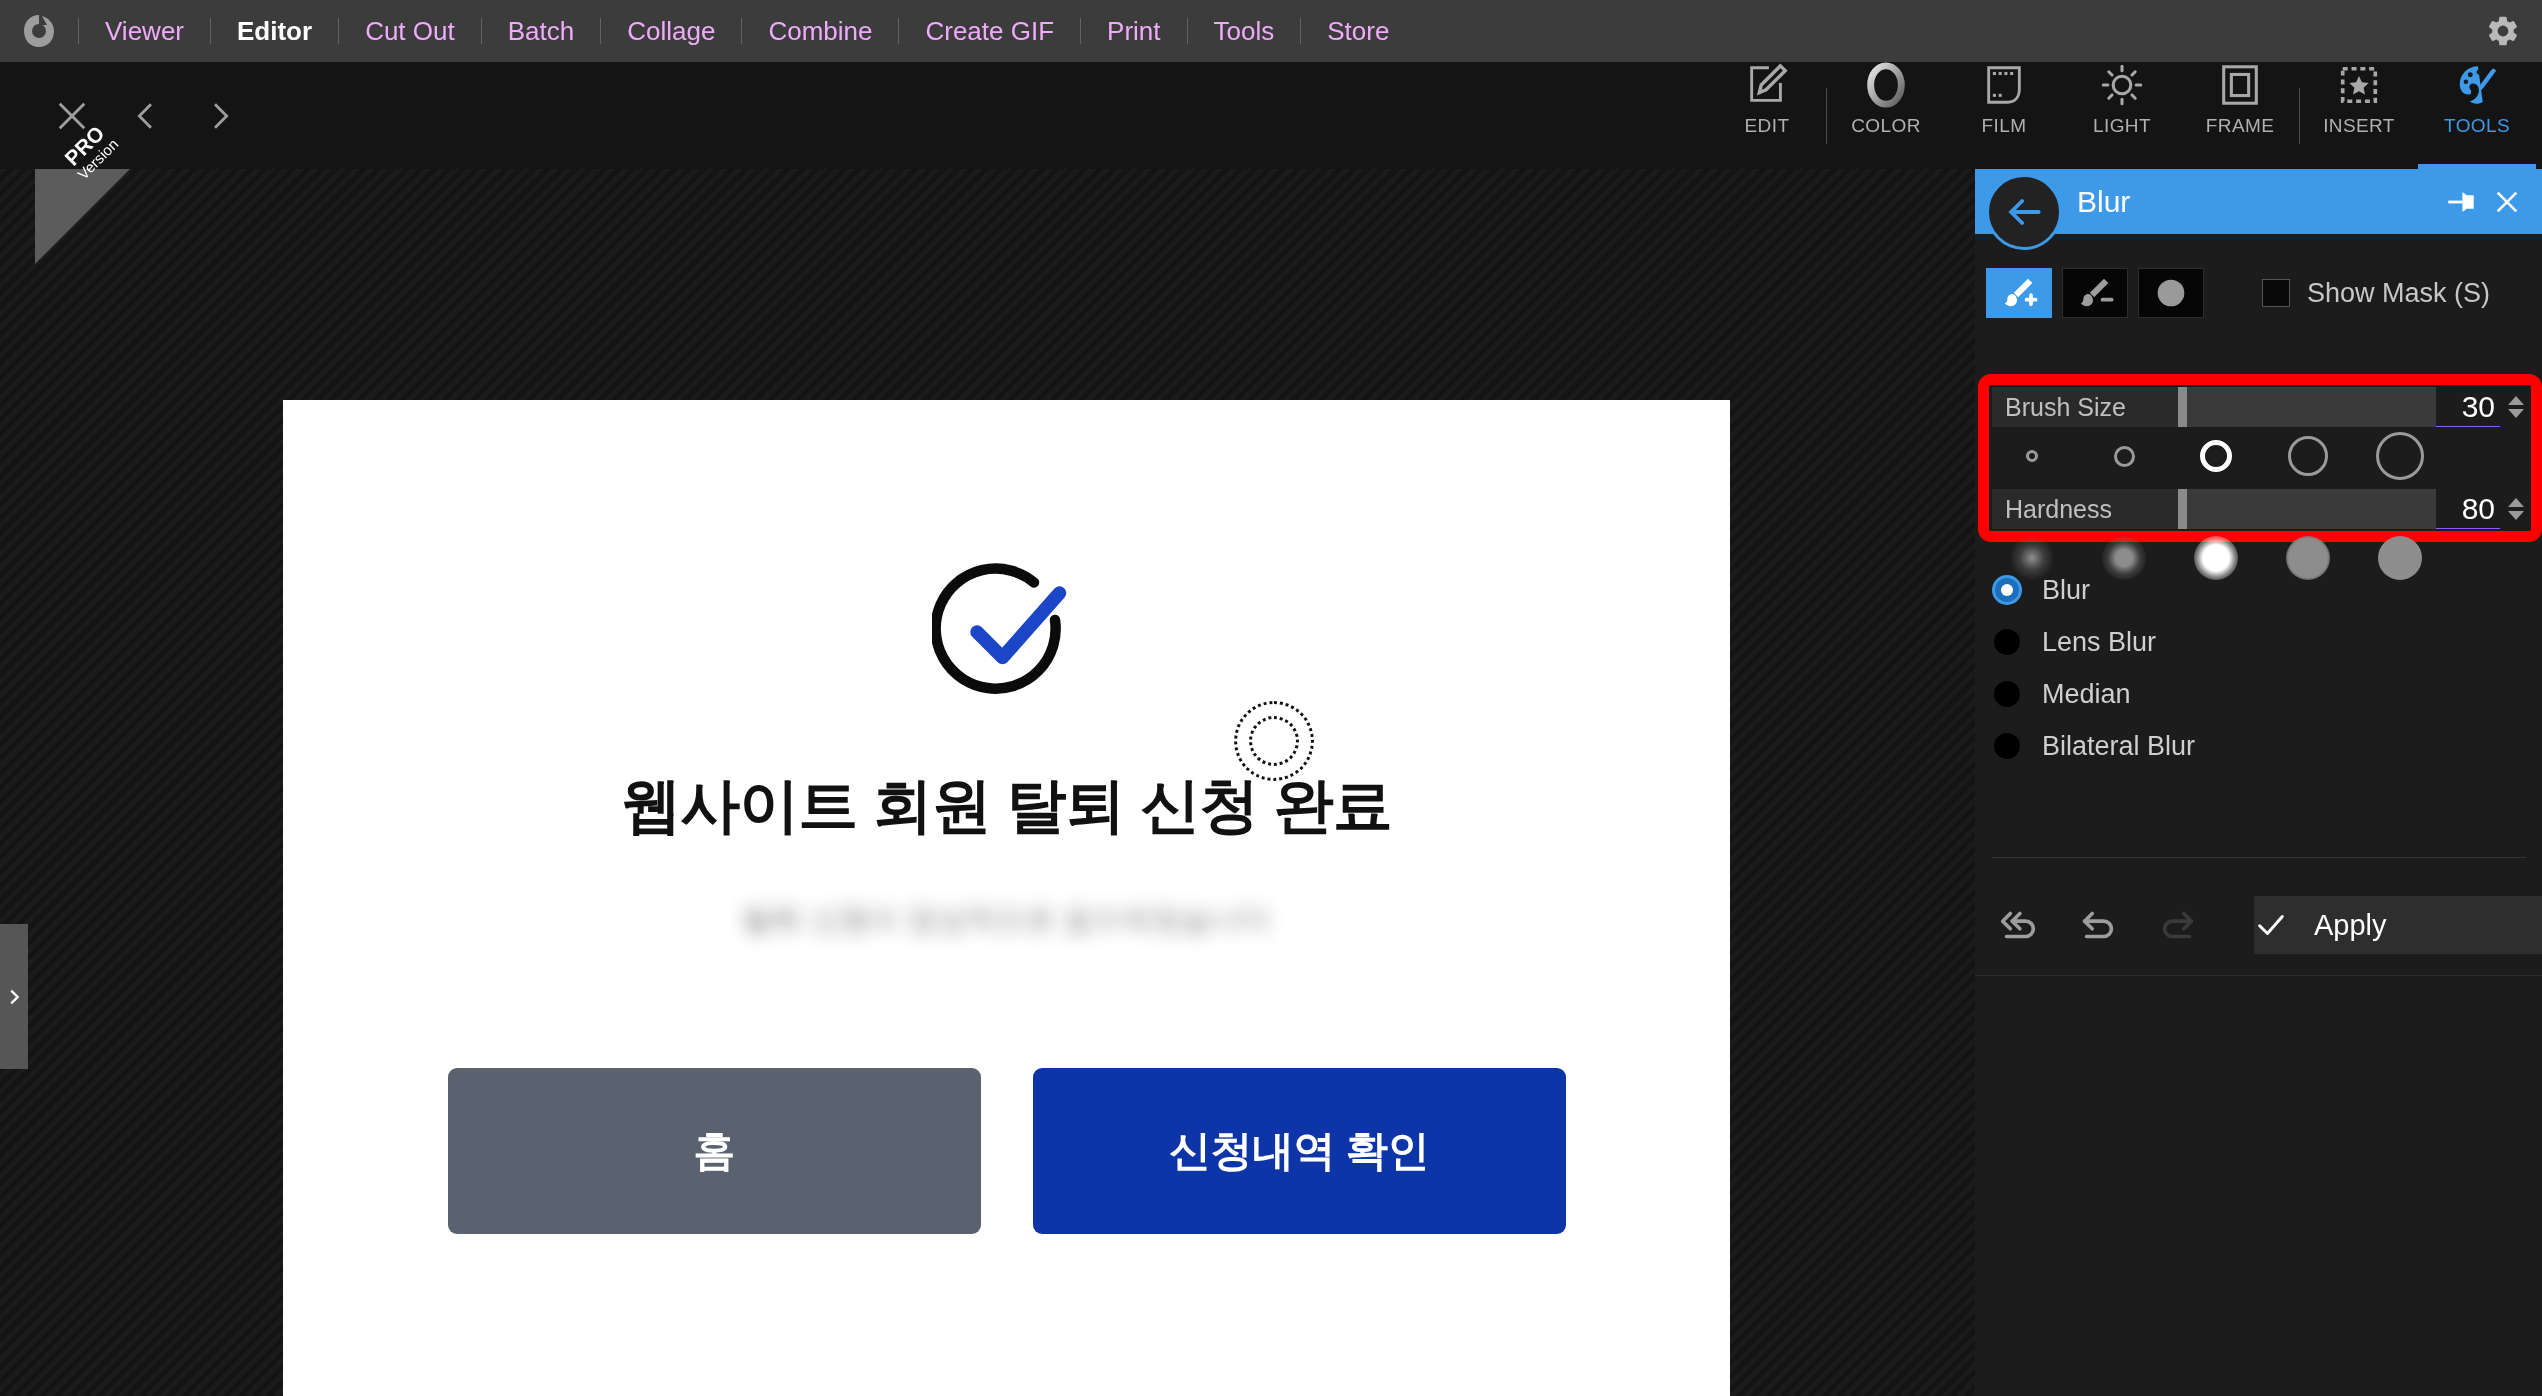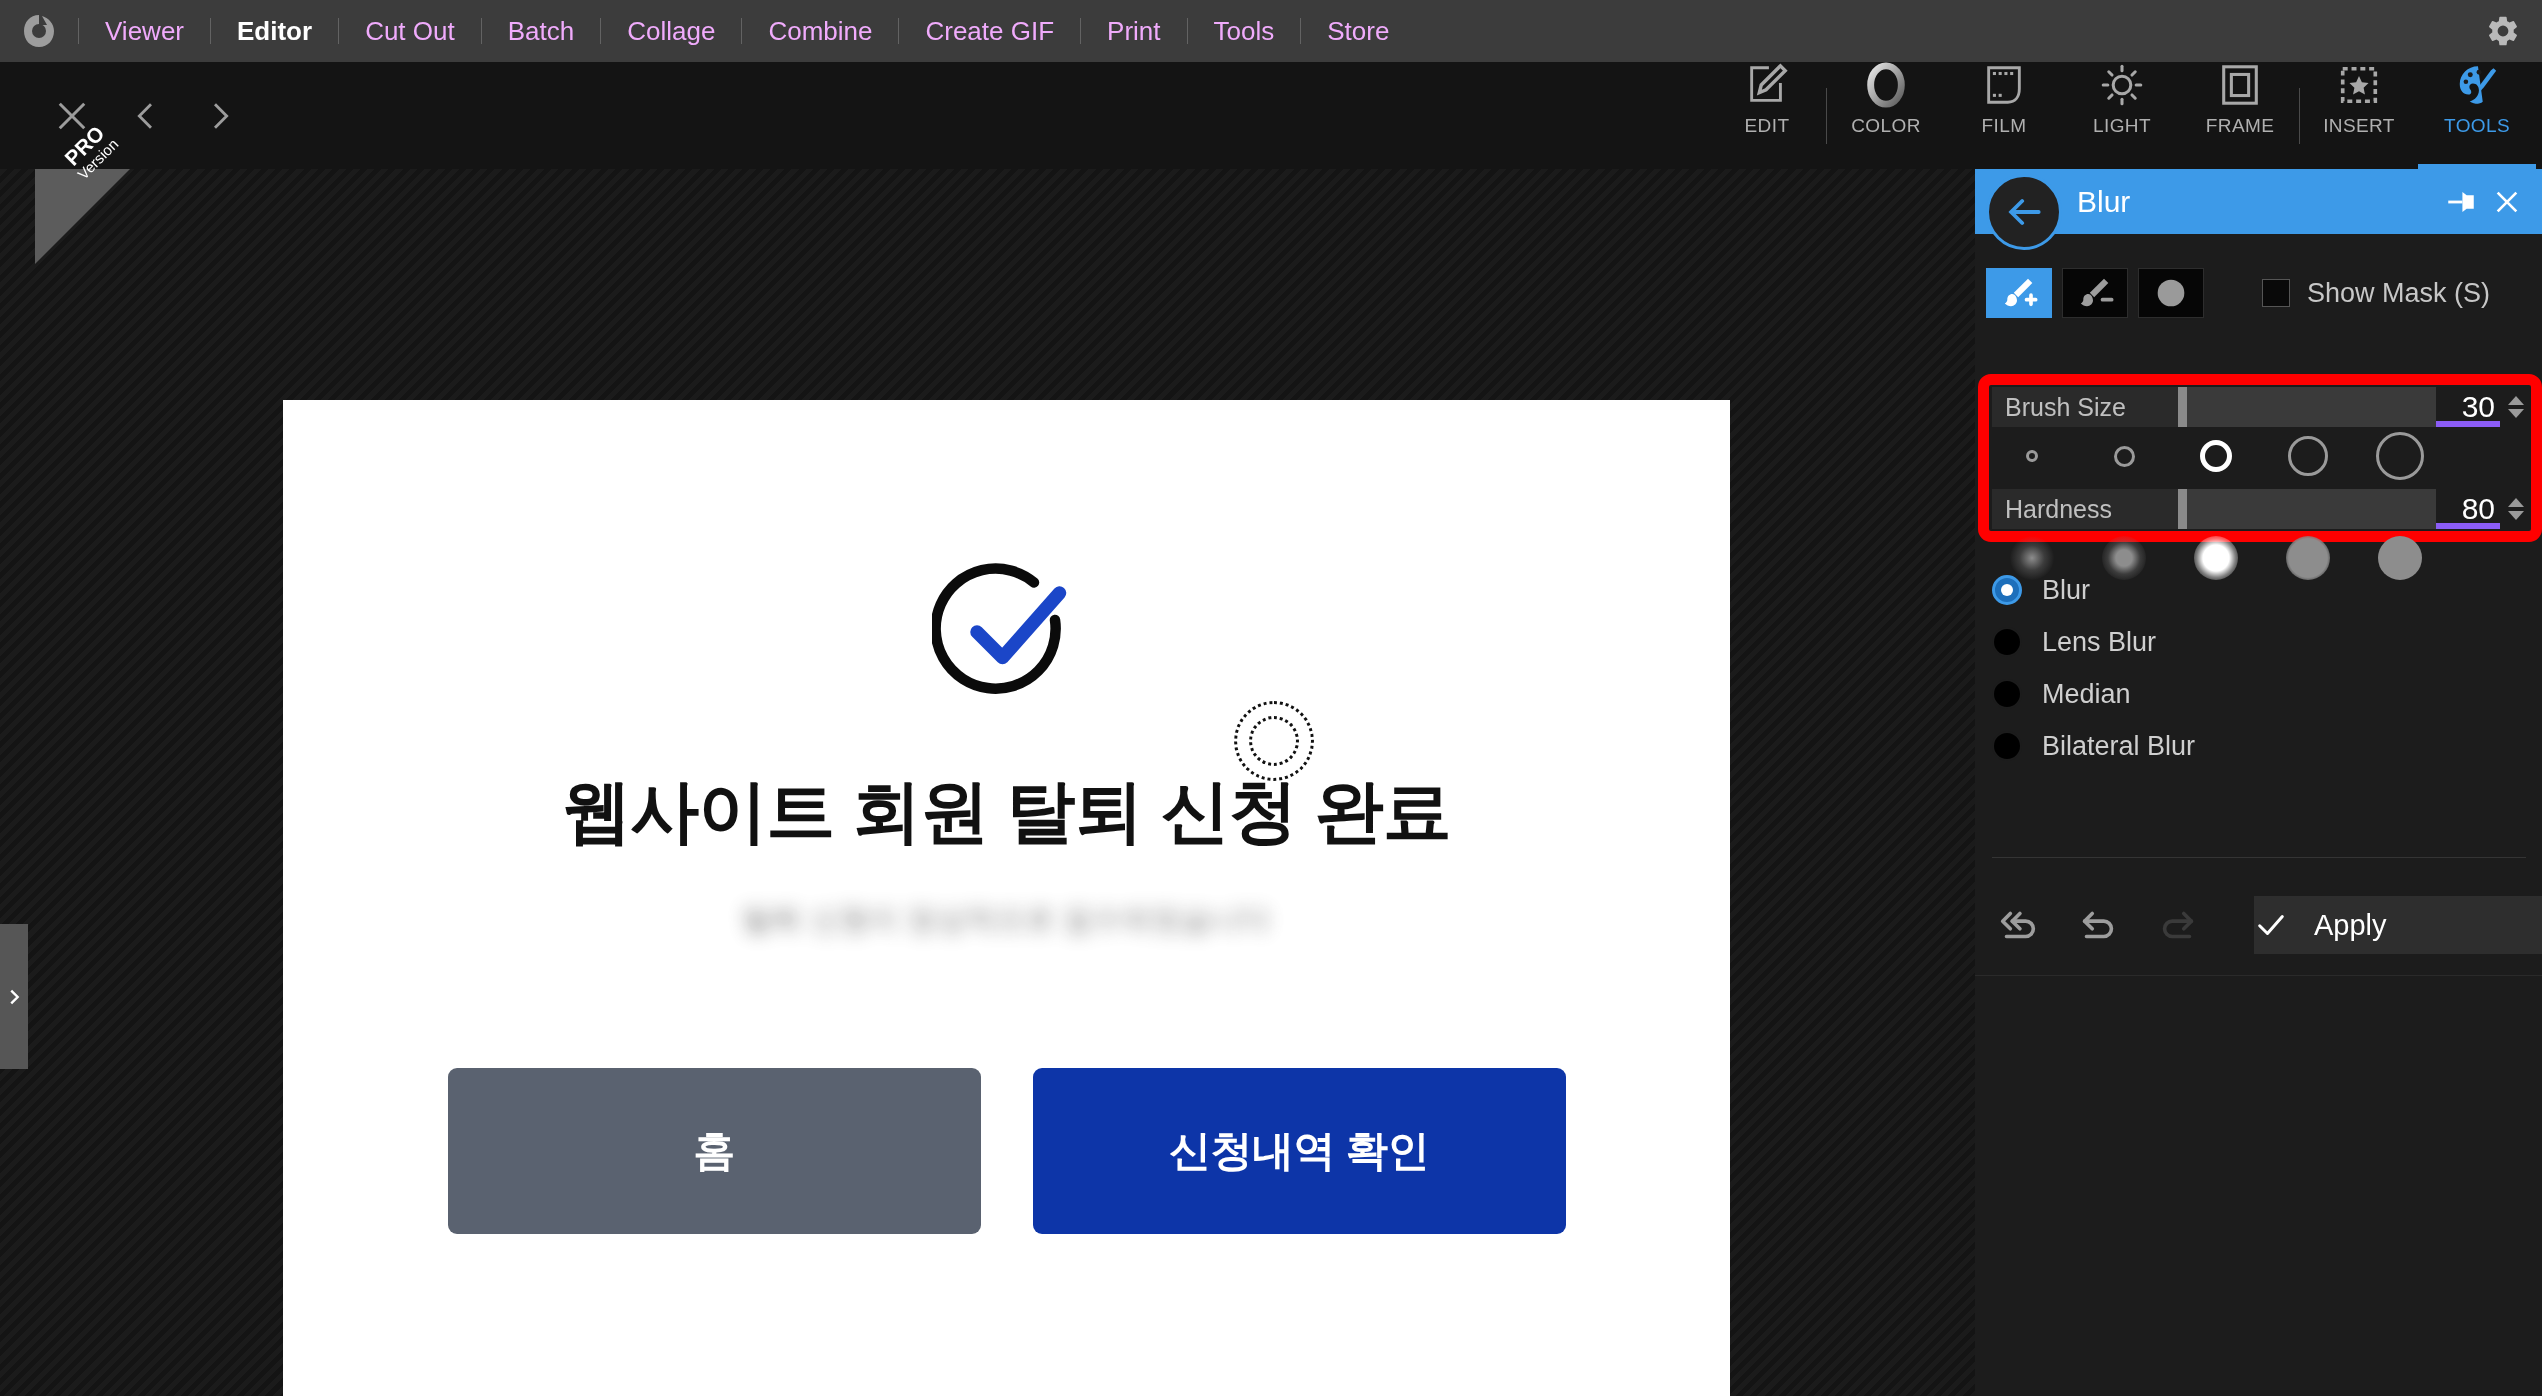--- a/index.html
+++ b/index.html
@@ -76,21 +76,21 @@
   .image-canvas {
     position:absolute; left:283px; top:231px; width:1447px; height:1134px;
     background:#ffffff; overflow:hidden;
   }
   .check-icon {
     position:absolute; left:50%; top:157px; transform:translateX(-50%);
     width:150px; height:150px;
   }
   .headline {
     position:absolute; left:0; top:366px; width:100%;
-    text-align:center; font-size:69px; font-weight:bold; color:#111111;
+    text-align:center; font-size:60px; font-weight:bold; color:#111111;
     letter-spacing:-1px; white-space:nowrap;
   }
   .subline-wrap {
     position:absolute; left:0; top:500px; width:100%;
     display:flex; justify-content:center;
   }
   .subline {
     font-size:29px; color:#6e6e6e; letter-spacing:.5px;
     filter:blur(9px); opacity:.95;
   }
@@ -157,21 +157,21 @@
   .slider-label {
     position:absolute; left:13px; top:50%; transform:translateY(-50%);
     font-size:25px; color:#c0c0c0; z-index:2;
   }
   .slider-fill-right {
     position:absolute; top:0; height:100%; background:#3a3a3a;
   }
   .slider-thumb { position:absolute; top:0; width:9px; height:100%; background:#8a8a8a; }
   .slider-value {
     width:64px; text-align:right; font-size:30px; color:#ffffff;
-    padding-right:5px; border-bottom:6px solid #8b5cf6; height:40px; line-height:40px;
+    padding-right:5px; border-bottom:1px solid #8b5cf6; height:40px; line-height:40px;
   }
   .spinner { width:26px; display:flex; flex-direction:column; align-items:center; gap:4px; padding-left:5px; }
   .spin-up, .spin-dn { width:0; height:0; border-left:8px solid transparent; border-right:8px solid transparent; }
   .spin-up { border-bottom:9px solid #9a9a9a; }
   .spin-dn { border-top:9px solid #9a9a9a; }
 
   .preset-row { display:flex; align-items:center; height:58px; padding-left:3px; gap:18px; }
   .preset-cell {
     width:74px; height:56px; display:flex; align-items:center; justify-content:center;
   }

